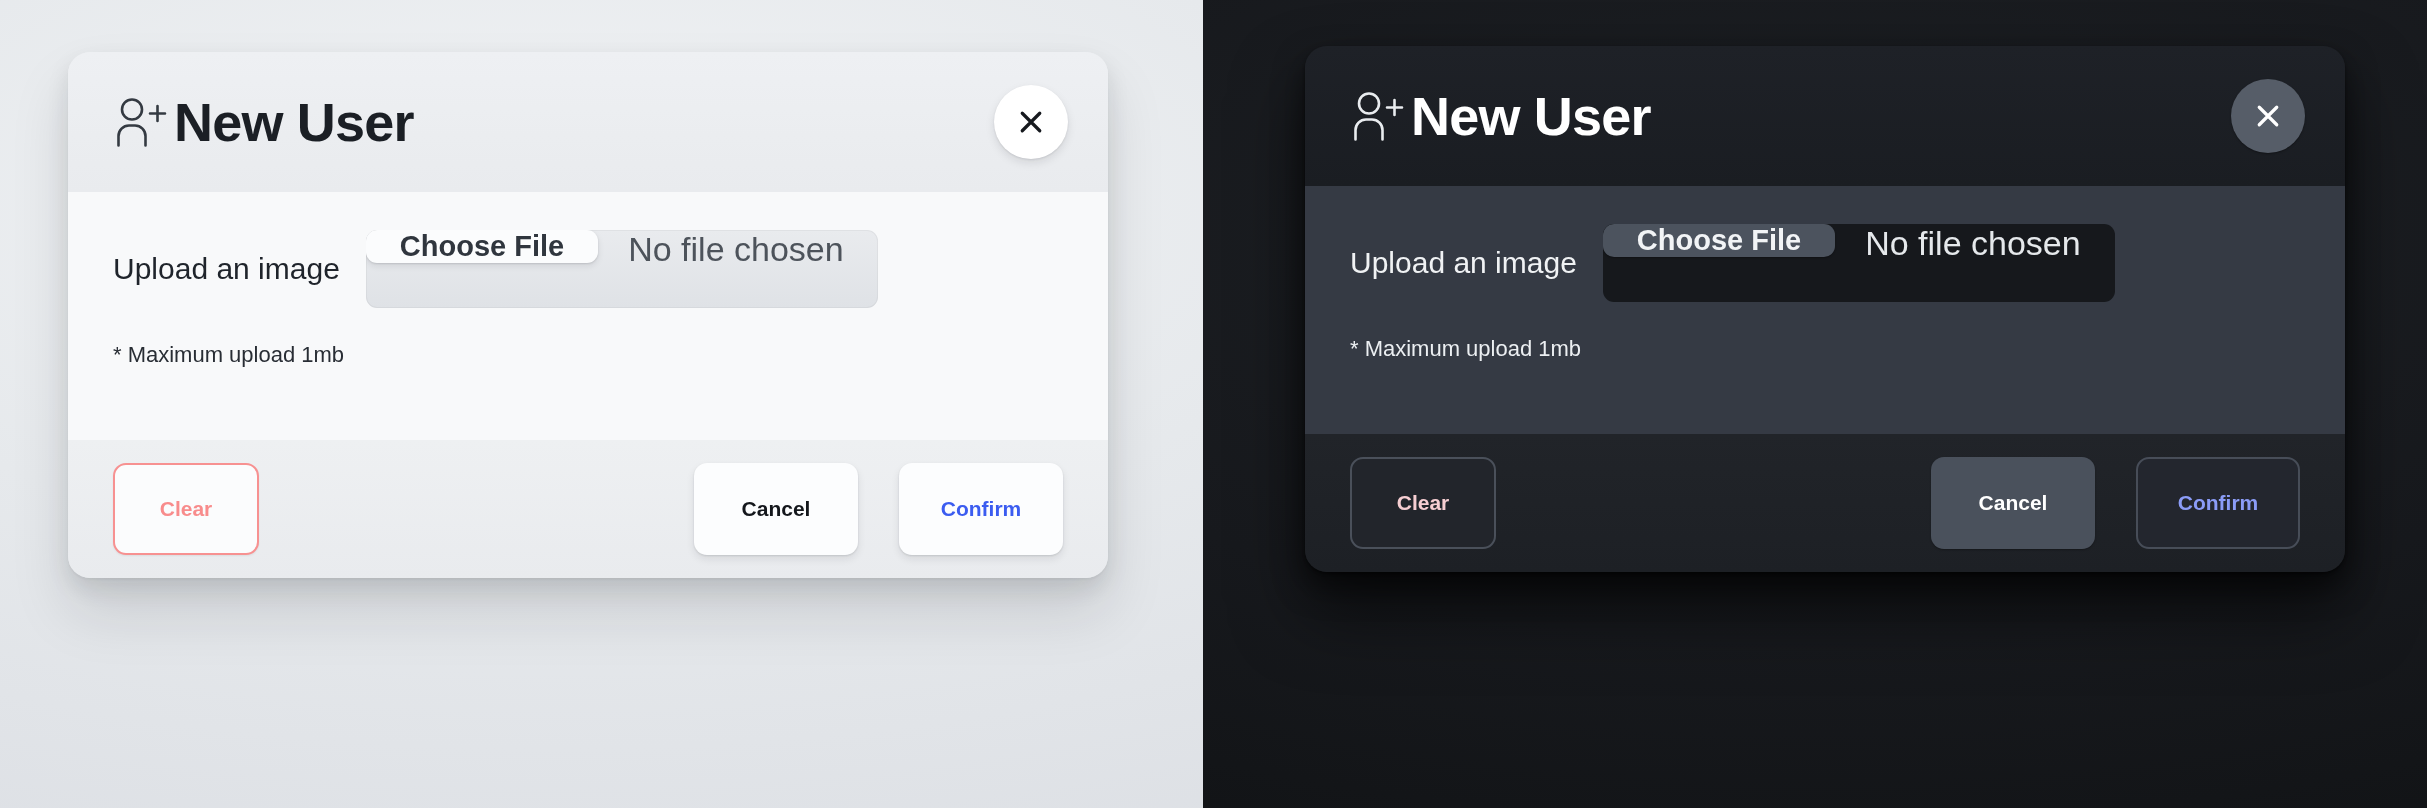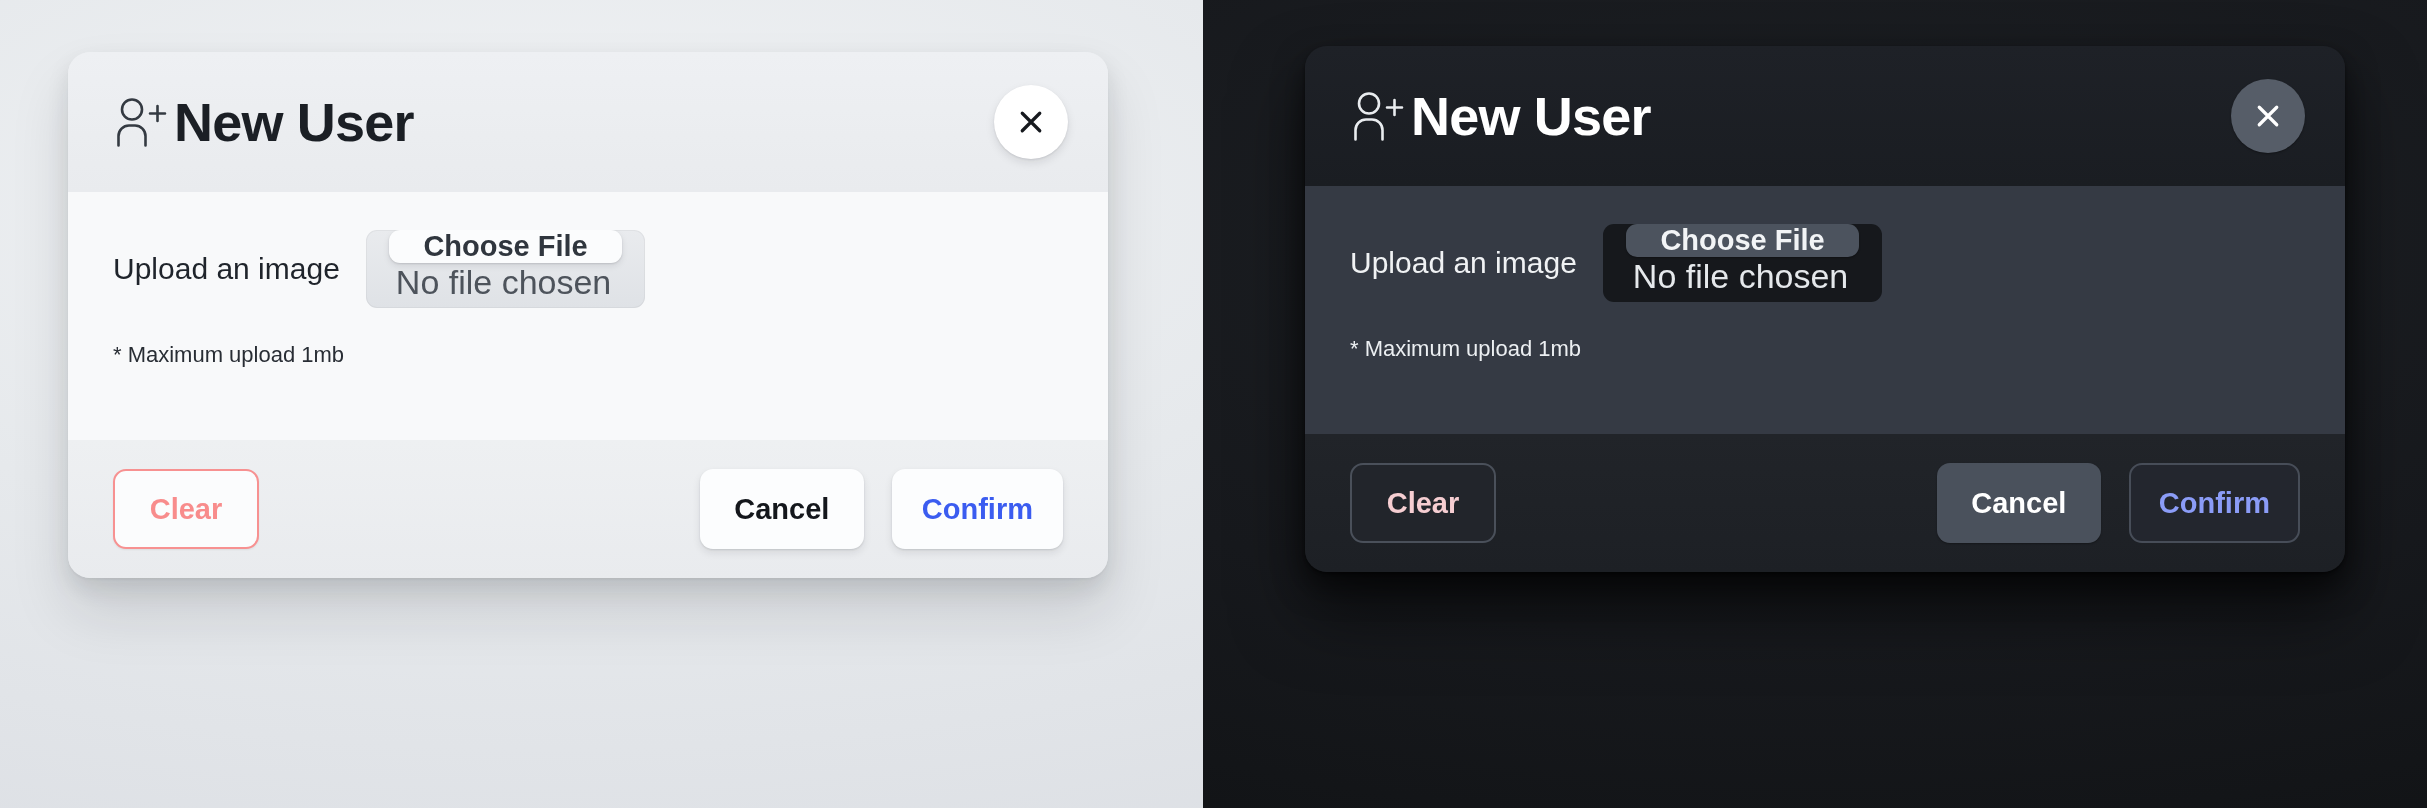--- a/index.html
+++ b/index.html
@@ -154,26 +154,25 @@
   .upload-label {
     font-size: 30px;
     line-height: 1;
     white-space: nowrap;
   }
   .modal-light .upload-label { color: #1f242b; }
   .modal-dark  .upload-label { color: #f0f2f4; }
 
   .file-input {
     display: flex;
-    align-items: center;
+    align-items: flex-start;
     height: 78px;
     border-radius: 11px;
     overflow: hidden;
     cursor: pointer;
-    flex-direction: column;
   }
   .modal-light .file-input {
     background: linear-gradient(180deg, #e9ebee 0%, #dfe2e6 100%);
     box-shadow: inset 0 0 0 1px rgba(22,26,32,.045);
   }
   .modal-dark .file-input { background: #16181c; }
 
   .choose-file-button {
     display: flex;
     align-items: center;
@@ -228,37 +227,37 @@
   .modal-light .m-footer {
     background: linear-gradient(180deg, #eef0f2 0%, #e9ebee 100%);
   }
   .modal-dark .m-footer {
     background: linear-gradient(180deg, #212429 0%, #1d2025 100%);
   }
 
   .footer-spacer { flex: 1 1 auto; }
 
   .btn {
-    height: 80px;
+    height: 92px;
     min-width: 120px;
     padding: 0 28px;
     border-radius: 13px;
-    font-size: 29px;
+    font-size: 21px;
     font-weight: 700;
     font-family: inherit;
     cursor: pointer;
     display: inline-flex;
     align-items: center;
     justify-content: center;
     white-space: nowrap;
     border: 2px solid transparent;
     background: transparent;
   }
 
-  .btn-right-group { display: flex; gap: 28px; }
+  .btn-right-group { display: flex; gap: 41px; }
 
   
   .modal-light .btn-clear {
     background: #fbfcfd;
     border-color: #f79191;
     color: #f88c8c;
     min-width: 146px;
     box-shadow: 0 1px 2px rgba(20,24,30,.07);
   }
   .modal-dark .btn-clear {

